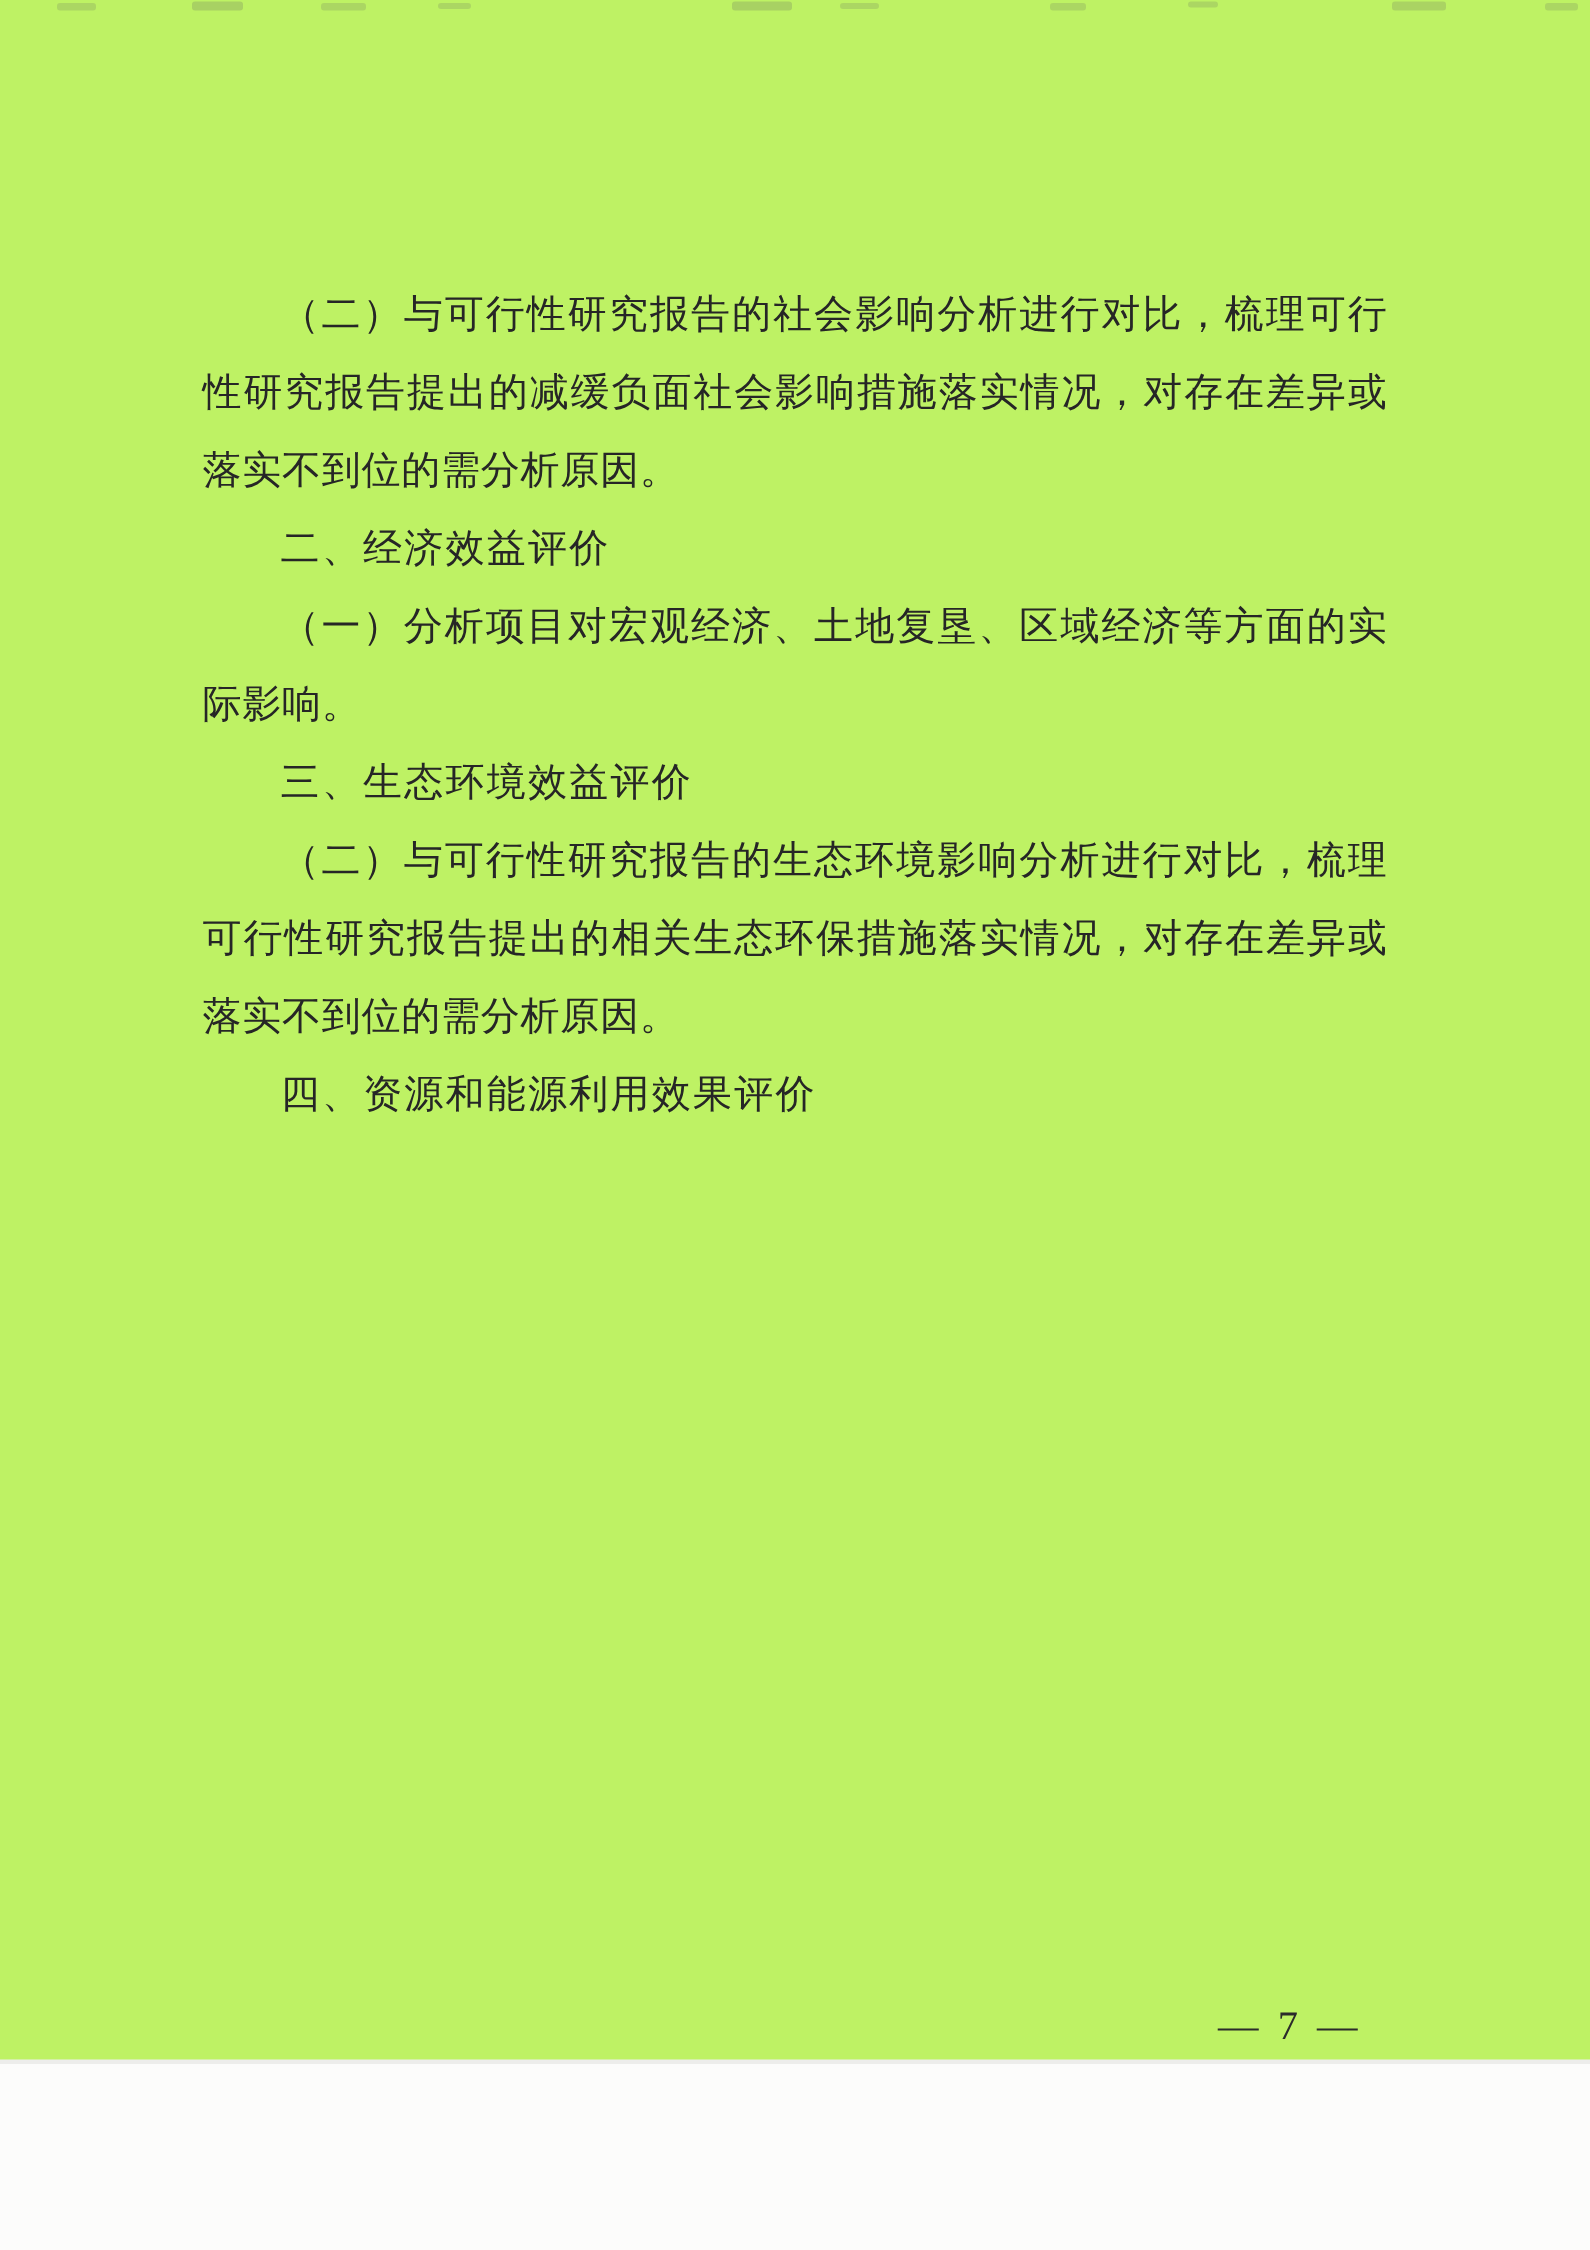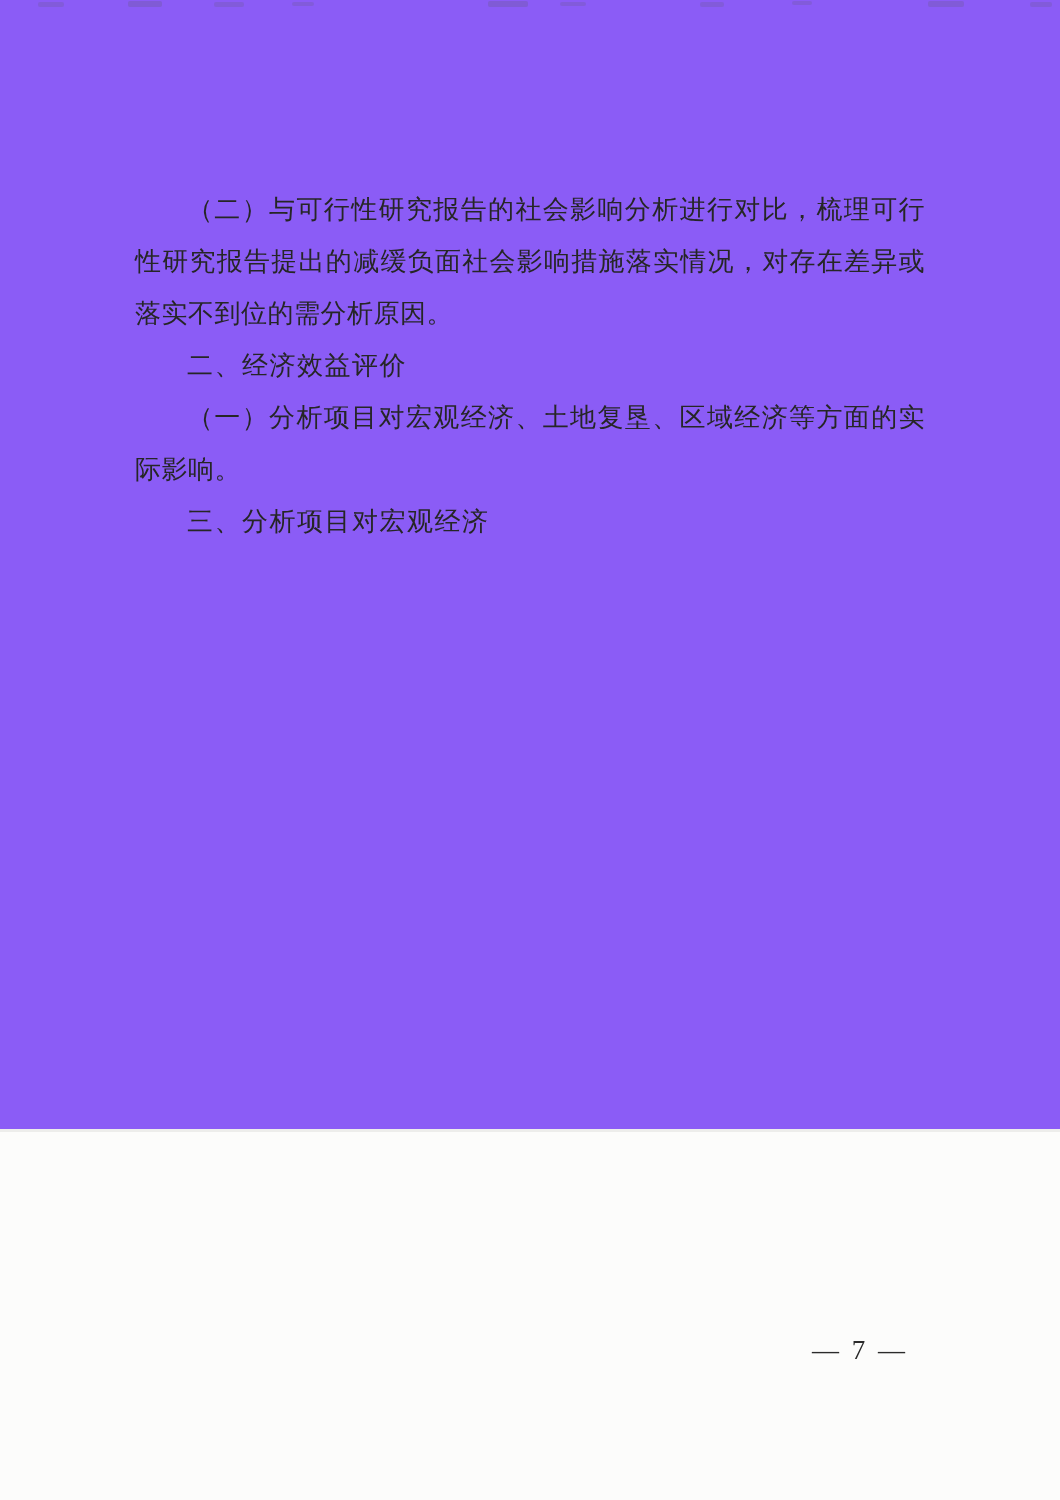--- a/index.html
+++ b/index.html
@@ -9,22 +9,22 @@
     height: 1500px;
     overflow: hidden;
   }
   body {
     background: #fcfcfb;
     font-family: "Liberation Serif", "DejaVu Serif", serif;
   }
   .page {
     position: relative;
     width: 1060px;
-    height: 1132px;
-    background: #8b5cf6;
+    height: 1376px;
+    background: #bef264;
   }
   .text-block {
     position: absolute;
     left: 135px;
     top: 184px;
     width: 790px;
     color: #262626;
     font-size: 26px;
     line-height: 52px;
     text-align: justify;
@@ -90,20 +90,22 @@
   <div class="artifact a6"></div>
   <div class="artifact a7"></div>
   <div class="artifact a8"></div>
   <div class="artifact a9"></div>
   <div class="artifact a10"></div>
 
   <div class="text-block">
     <p class="para body">（二）与可行性研究报告的社会影响分析进行对比，梳理可行性研究报告提出的减缓负面社会影响措施落实情况，对存在差异或落实不到位的需分析原因。</p>
     <p class="para heading">二、经济效益评价</p>
     <p class="para body">（一）分析项目对宏观经济、土地复垦、区域经济等方面的实际影响。</p>
-    <p class="para heading">三、分析项目对宏观经济</p>
+    <p class="para heading">三、生态环境效益评价</p>
+    <p class="para body">（二）与可行性研究报告的生态环境影响分析进行对比，梳理可行性研究报告提出的相关生态环保措施落实情况，对存在差异或落实不到位的需分析原因。</p>
+    <p class="para heading">四、资源和能源利用效果评价</p>
   </div>
 
   <div class="page-number">— 7 —</div>
 
   <div class="bottom-edge"></div>
 
 </div>
 
 </body></html>

